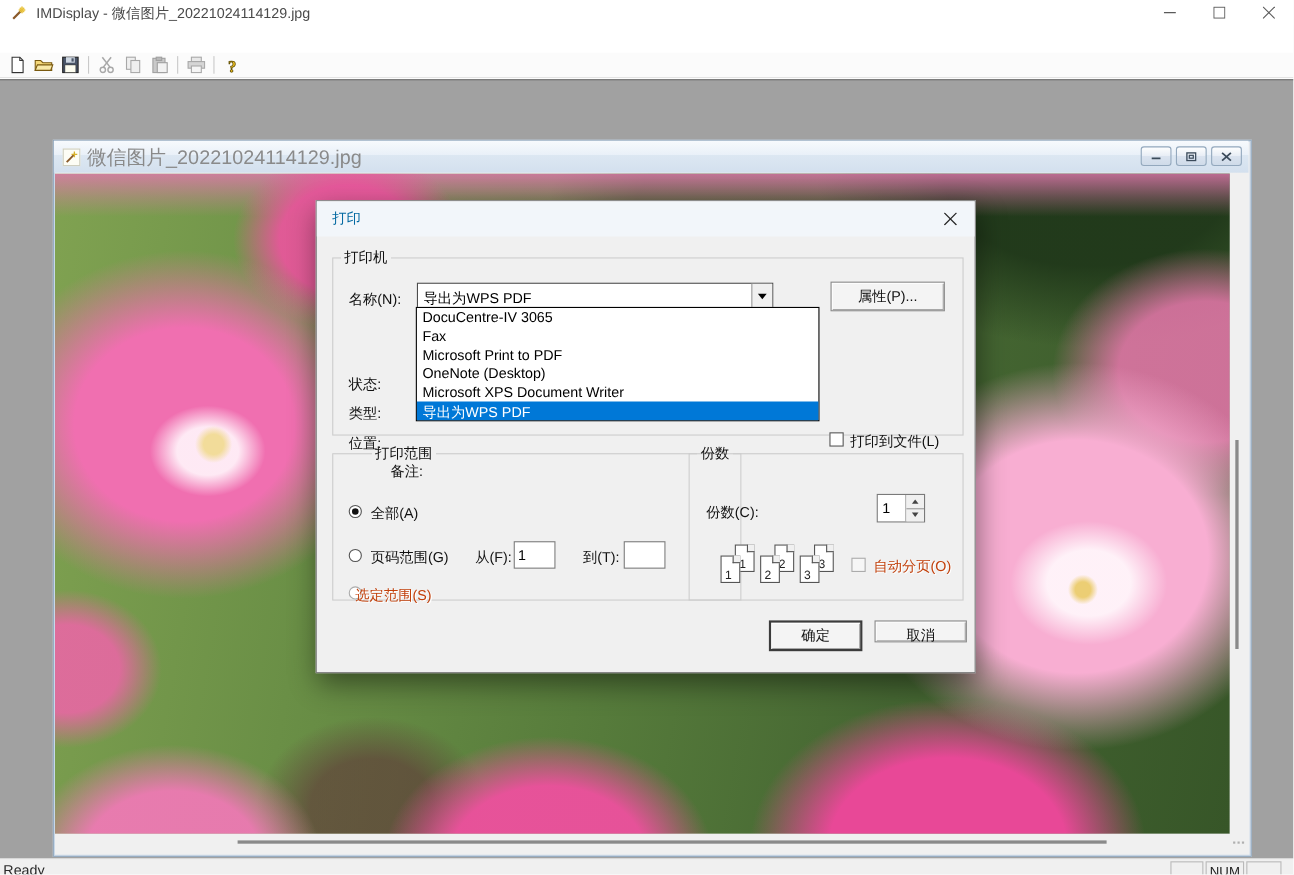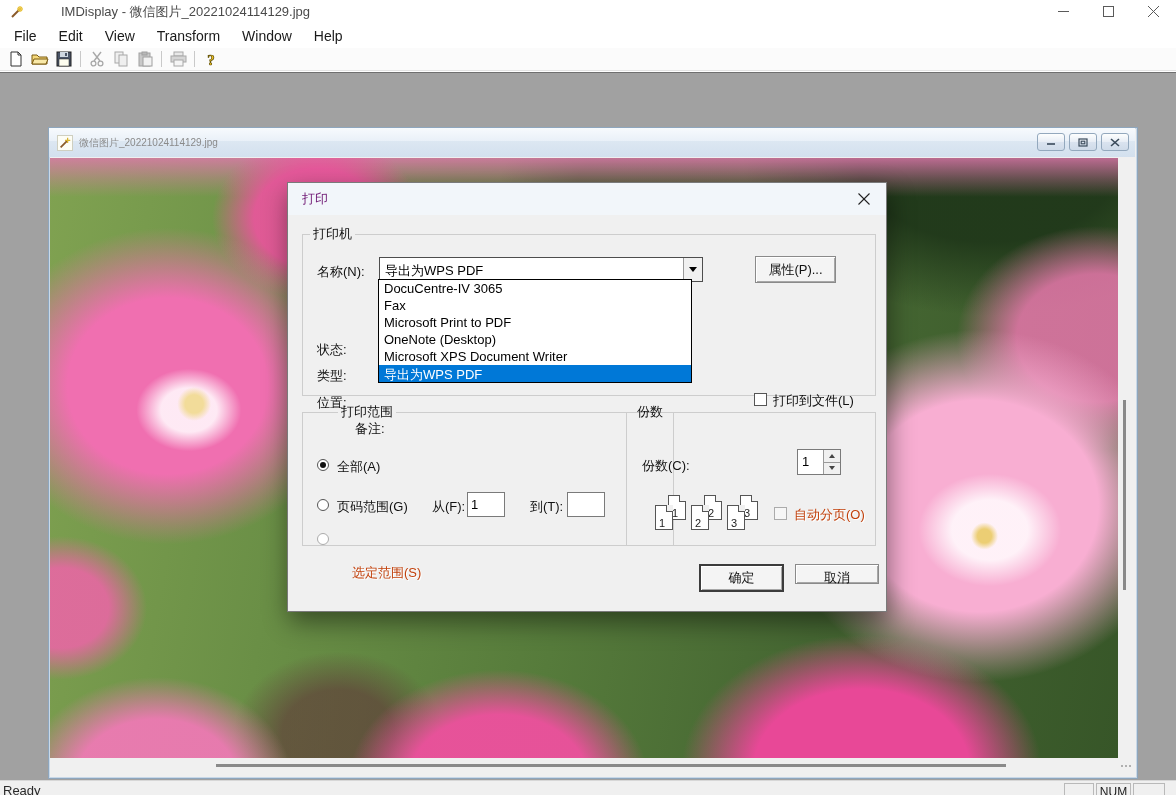--- a/index.html
+++ b/index.html
@@ -2,21 +2,21 @@
 <html><head>
 <meta charset="utf-8">
 <style>
   * { box-sizing: border-box; margin: 0; padding: 0; }
   html,body { width:1176px; height:795px; overflow:hidden; }
   body { font-family:"Liberation Sans", sans-serif; background:#fff; }
   .abs { position:absolute; }
   .app { position:relative; width:1176px; height:795px; background:#fff; overflow:hidden; }
 
   
-  .titlebar { left:0; top:0; width:1176px; height:23px; background:#ffffff; display:flex; align-items:center;gap:28px; }
+  .titlebar { left:0; top:0; width:1176px; height:23px; background:#ffffff; display:flex; align-items:center; }
   .titlebar .app-icon { width:16px; height:16px; margin:0 8px 0 9px; }
   .titlebar .title-text { font-size:13px; color:#4a4a4a; }
   .win-controls { position:absolute; right:0; top:0; height:23px; display:flex; }
   .win-btn { width:45px; height:23px; display:flex; align-items:center; justify-content:center; }
   .win-btn svg { display:block; }
 
   .menubar { left:0; top:23px; width:1176px; height:25px; background:#ffffff; display:flex; align-items:center; padding-left:3px; }
   .menu-item { font-size:14px; color:#1a1a1a; padding:3px 11px; }
 
   .toolbar { left:0; top:48px; width:1176px; height:23px; background:#fbfbfb; display:flex; align-items:center; padding-left:4px; border-bottom:1px solid #e3e3e3; }
@@ -26,21 +26,21 @@
   
   .mdi { left:0; top:72px; width:1176px; height:708px; background:#a1a1a1; border-top:1px solid #6f6f6f; }
 
   
   .child { left:48px; top:127px; width:1090px; height:652px; background:#f0f0f0;
            border:1px solid #8ea6bd; box-shadow:0 0 0 1px #c8d8e8 inset; }
   .child-titlebar { left:1px; top:1px; width:1086px; height:29px;
            background:linear-gradient(to bottom,#f7fafd 0%,#e9f0f8 45%,#dce7f2 46%,#d3e0ee 100%);
            display:flex; align-items:center; }
   .child-titlebar .doc-icon { width:16px; height:16px; margin:0 6px 0 8px; background:#fdfdf5; border:1px solid #cfcfc0; position:relative; }
-  .child-title-text { font-size:10px; color:#8a8a8a; }
+  .child-title-text { font-size:18px; color:#8a8a8a; }
   .child-controls { position:absolute; right:6px; top:5px; display:flex; gap:4px; }
   .child-btn { width:28px; height:18px; border:1px solid #93a8bd; border-radius:3px;
            background:linear-gradient(to bottom,#fdfefe,#e7edf5 50%,#dae3ef 51%,#cfdbe9);
            display:flex; align-items:center; justify-content:center; }
 
   .photo { left:50px; top:158px; width:1068px; height:600px;
     background:
       radial-gradient(circle 26px at 13.5% 41%, #f2dc9a 0 35%, rgba(247,233,184,0) 65%),
       radial-gradient(ellipse 70px 55px at 13% 42%, rgba(255,240,248,.95) 0 40%, rgba(255,240,248,0) 75%),
       radial-gradient(ellipse 250px 220px at 11% 38%, #f06fb0 0 40%, rgba(240,111,176,0) 72%),
@@ -71,37 +71,37 @@
   
   .statusbar { left:0; top:780px; width:1176px; height:22px; background:#f0f0f0; border-top:1px solid #d7d7d7; }
   .status-text { position:absolute; left:3px; top:2px; font-size:13px; color:#2a2a2a; }
   .status-pane { position:absolute; top:2px; height:18px; border:1px solid #b9b9b9; background:#f0f0f0;
                  font-size:12px; color:#1a1a1a; text-align:center; line-height:16px; }
 
   
   .dialog { left:287px; top:182px; width:600px; height:430px; background:#f0f0f0;
             border:1px solid #7a7a7a; box-shadow:2px 10px 24px rgba(0,0,0,.45); z-index:10; }
   .dlg-titlebar { left:0; top:0; width:598px; height:32px; background:#f2f6fa; display:flex; align-items:center; }
-  .dlg-title { font-size:13px; color:#701a75; margin-left:14px; }
+  .dlg-title { font-size:13px; color:#0369a1; margin-left:14px; }
   .dlg-close { position:absolute; right:6px; top:4px; width:32px; height:24px;
                display:flex; align-items:center; justify-content:center; }
 
   fieldset.grp { position:absolute; border:1px solid #cdcdcd; background:transparent; padding:0; }
   fieldset.grp legend { font-size:13px; color:#111; margin-left:7px; padding:0 3px; }
 
   .lbl { position:absolute; font-size:13px; color:#111; white-space:nowrap; }
   .lbl-dis { color:#c2410c; text-shadow:1px 1px 0 #ffffff; }
 
   .combo { position:absolute; background:#fff; border:1px solid #4d4d4d; display:flex; }
   .combo .combo-text { flex:1; font-size:13px; color:#000; padding:4px 0 0 5px; overflow:hidden; white-space:nowrap; }
   .combo .combo-arrow { width:19px; border-left:1px solid #9a9a9a; background:#f0f0f0;
                         display:flex; align-items:center; justify-content:center; }
   .tri-down { width:0; height:0; border-left:4px solid transparent; border-right:4px solid transparent; border-top:5px solid #000; }
 
-  .droplist { position:absolute; left:90px; top:96px; width:314px; background:#fff; border:1px solid #000; z-index:20; }
+  .droplist { position:absolute; left:90px; top:96px; width:367px; background:#fff; border:1px solid #000; z-index:20; }
   .drop-item { height:17px; font-size:13px; color:#000; padding:1px 0 0 5px; white-space:nowrap; overflow:hidden; }
   .drop-item.sel { background:#0078d7; color:#fff; }
 
   .btn3d { position:absolute; background:#f4f4f4; border:1px solid #8a8a8a;
            box-shadow:inset 1px 1px 0 #ffffff, inset -1px -1px 0 #a7a7a7;
            font-size:13px; color:#111; text-align:center; }
   .btn-default { border:2px solid #3c3c3c; }
 
   .checkbox { position:absolute; width:13px; height:13px; background:#fff; border:1px solid #555; }
   .checkbox.dis { border-color:#ababab; background:#f6f6f6; }
@@ -153,28 +153,20 @@
       </div>
       <div class="win-btn">
         <svg width="11" height="11">
             <line x1="0" y1="0" x2="11" y2="11" stroke="#5a5a5a" stroke-width="1"></line>
             <line x1="11" y1="0" x2="0" y2="11" stroke="#5a5a5a" stroke-width="1"></line>
           </svg>
       </div>
     </div>
   </div>
 
-  <div class="abs menubar">
-    <span class="menu-item">File</span>
-    <span class="menu-item">Edit</span>
-    <span class="menu-item">View</span>
-    <span class="menu-item">Transform</span>
-    <span class="menu-item">Window</span>
-    <span class="menu-item">Help</span>
-  </div>
 
   <div class="abs toolbar">
     <div class="tool-btn">
       <svg width="16" height="16">
         <path d="M3 1 L10 1 L13 4 L13 15 L3 15 Z" fill="#ffffff" stroke="#333" stroke-width="1"></path>
         <path d="M10 1 L10 4 L13 4" fill="none" stroke="#333" stroke-width="1"></path>
       </svg>
     </div>
     <div class="tool-btn">
       <svg width="18" height="16">
@@ -293,21 +285,21 @@
       <div class="combo" style="left:76px; top:14px; width:324px; height:25px;">
         <div class="combo-text">导出为WPS PDF</div>
         <div class="combo-arrow">
             <span class="tri-down"></span>
           </div>
       </div>
       <div class="lbl" style="left:14px; top:98px;">状态:</div>
       <div class="lbl" style="left:14px; top:124px;">类型:</div>
       <div class="lbl" style="left:14px; top:151px;">位置:</div>
       <div class="lbl" style="left:24px; top:148px; top:177px;margin-left:28px;">备注:</div>
-      <div class="btn3d" style="left:452px; top:13px; width:81px; height:27px; line-height:25px;">属性(P)...</div>
+      <div class="btn3d" style="left:452px; top:13px; width:104px; height:27px; line-height:25px;">属性(P)...</div>
       <div class="checkbox" style="left:451px; top:150px;"></div>
       <div class="lbl" style="left:470px; top:149px;">打印到文件(L)</div>
     </fieldset>
 
     <div class="droplist">
       <div class="drop-item">DocuCentre-IV 3065</div>
       <div class="drop-item">Fax</div>
       <div class="drop-item">Microsoft Print to PDF</div>
       <div class="drop-item">OneNote (Desktop)</div>
       <div class="drop-item">Microsoft XPS Document Writer</div>
@@ -320,21 +312,21 @@
           <span class="dot"></span>
         </div>
       <div class="lbl" style="left:34px; top:37px;">全部(A)</div>
       <div class="radio" style="left:14px; top:78px;"></div>
       <div class="lbl" style="left:34px; top:77px;">页码范围(G)</div>
       <div class="lbl" style="left:129px; top:77px;text-align:right;">从(F):</div>
       <input class="txtinput" style="left: 164px; top: 71px; width: 38px; height: 25px;" value="1">
       <div class="lbl" style="left:227px; top:77px;">到(T):</div>
       <input class="txtinput" style="left: 264px; top: 71px; width: 38px; height: 25px;" value="">
       <div class="radio dis" style="left:14px; top:112px;"></div>
-      <div class="lbl lbl-dis" style="left:49px; top:111px;margin-top:32px;">选定范围(S)</div>
+      <div class="lbl lbl-dis" style="left:20px; top:111px;">选定范围(S)</div>
     </fieldset>
 
     <fieldset class="grp" style="left:338px; top:220px; width:250px; height:143px;">
       <legend>份数</legend>
       <div class="lbl" style="left:15px; top:36px;">份数(C):</div>
       <div class="spinner" style="left:170px; top:28px;">
         <div class="spin-val">1</div>
         <div class="spin-btns">
           <div class="spin-btn">
               <span class="tri-up-s"></span>

